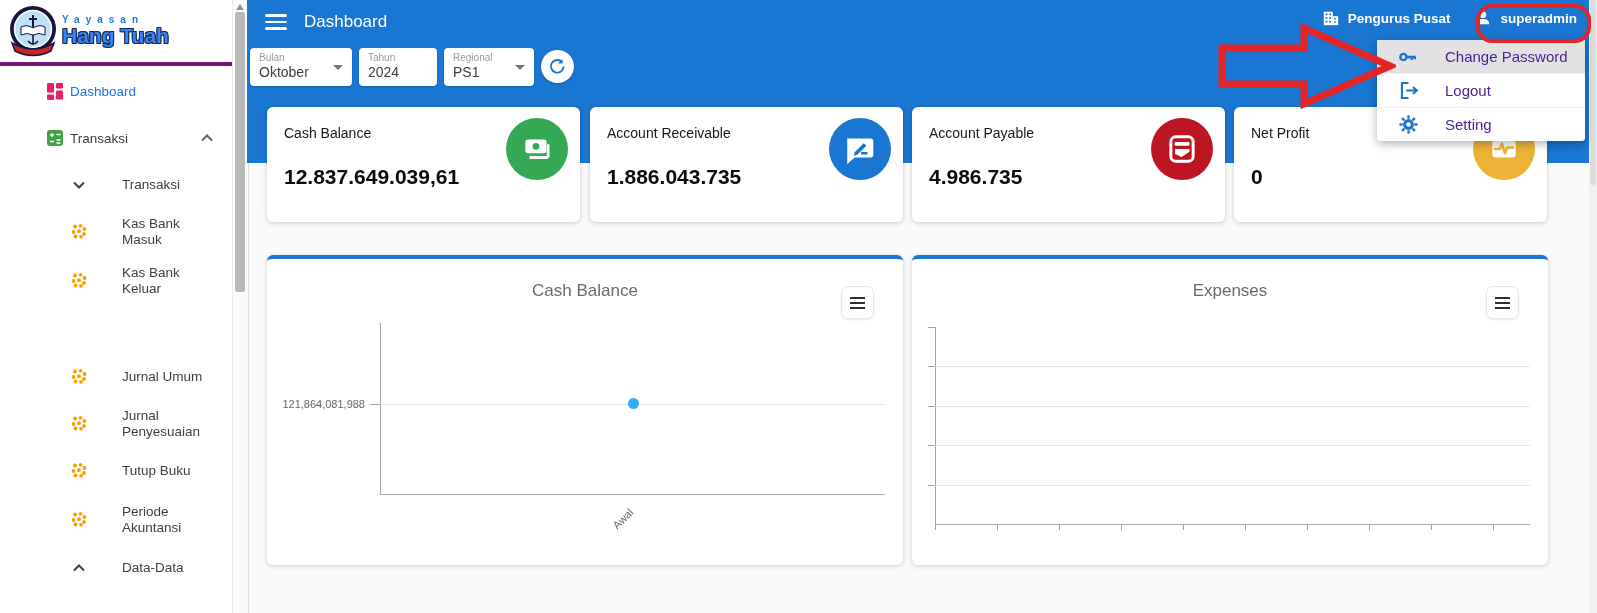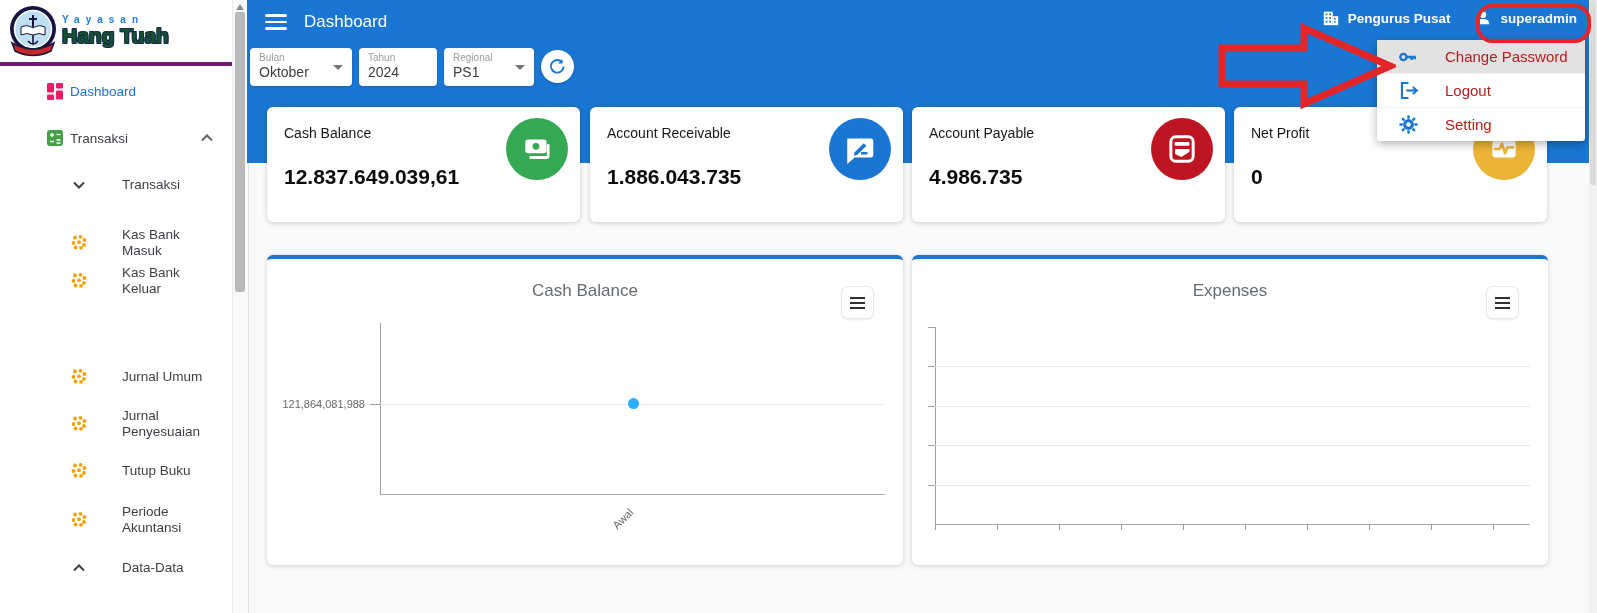--- a/index.html
+++ b/index.html
@@ -6,21 +6,21 @@
   body{font-family:"Liberation Sans", sans-serif; background:#e9e9e9;}
   .stage{position:relative;width:1597px;height:613px;overflow:hidden;background:#fafafa;}
   .abs{position:absolute;}
 
   
   .sidebar{position:absolute;left:0;top:0;width:232px;height:613px;background:#ffffff;}
   .logo-row{position:absolute;left:0;top:0;width:232px;height:62px;border-bottom:4px solid #701a75;display:flex;align-items:center;}
   .crest{margin-left:8px;flex:0 0 auto;}
   .logo-text{margin-left:4px;line-height:1.05;}
   .logo-line1{font-size:10px;font-weight:700;color:#1f7ae0;letter-spacing:6px;}
-  .logo-line2{font-size:21px;font-weight:800;color:#14532d;text-shadow:-1px -1px 0 #122a4d,1px -1px 0 #122a4d,-1px 1px 0 #122a4d,1px 1px 0 #122a4d;}
+  .logo-line2{font-size:21px;font-weight:800;color:#3b82f6;text-shadow:-1px -1px 0 #122a4d,1px -1px 0 #122a4d,-1px 1px 0 #122a4d,1px 1px 0 #122a4d;}
   .nav-item{position:absolute;left:0;width:232px;display:flex;align-items:center;cursor:pointer;}
   .nav-item .ic0{position:absolute;left:46px;width:18px;height:18px;}
   .nav-item .lbl0{position:absolute;left:70px;font-size:13.5px;font-weight:500;color:#3b3f45;}
   .nav-item .ic1{position:absolute;left:70px;width:18px;height:18px;}
   .nav-item .lbl1{position:absolute;left:122px;width:96px;font-size:13.5px;font-weight:500;color:#3b3f45;line-height:16px;}
   .nav-item .trail{position:absolute;left:198px;width:18px;height:18px;}
   .nav-active{color:#1a73e8 !important;}
 
   
   .side-scroll{position:absolute;left:232px;top:0;width:15px;height:613px;background:#fafafa;border-left:1px solid #ebebeb;border-right:1px solid #e0e0e0;}
@@ -68,21 +68,21 @@
   .ytick-label{position:absolute;font-size:11px;color:#666;text-align:right;}
   .dot{position:absolute;width:11px;height:11px;border-radius:50%;background:#2caffe;}
   .xcat-label{position:absolute;font-size:11px;color:#666;transform:rotate(-45deg);transform-origin:100% 0;text-align:right;}
 
   
   .user-menu{position:absolute;left:1377px;top:40px;width:208px;background:#fff;border-radius:3px;box-shadow:0 3px 10px rgba(0,0,0,.3);z-index:30;}
   .menu-item{position:relative;height:33px;display:flex;align-items:center;cursor:pointer;border-top:1px solid #f0f0f0;}
   .menu-item:first-child{border-top:none;}
   .menu-item.hl{background:#e2e2e2;}
   .menu-ic{position:absolute;left:20px;width:22px;height:22px;display:flex;align-items:center;justify-content:center;}
-  .menu-lbl{position:absolute;left:68px;font-size:15px;color:#b91c1c;}
+  .menu-lbl{position:absolute;left:68px;font-size:15px;color:#4c1d95;}
 
   
   .anno-rect{position:absolute;left:1476px;top:4px;width:107px;height:31px;border:4.5px solid #e42528;border-radius:16px;z-index:40;}
   .anno-arrow{position:absolute;left:1218px;top:22px;z-index:40;}
 </style>
 </head>
 <body>
 
 <div class="stage">
 
@@ -125,21 +125,21 @@
         </svg>
     </div>
 
     <div class="nav-item" style="top:173px;height:24px;">
       <svg class="ic1" viewBox="0 0 18 18">
           <polyline points="4,6.5 9,11.5 14,6.5" fill="none" stroke="#3b3f45" stroke-width="2"></polyline>
         </svg>
       <span class="lbl1">Transaksi</span>
     </div>
 
-    <div class="nav-item" style="top:215px;height:34px;margin-top:11px;">
+    <div class="nav-item" style="top:215px;height:34px;">
       <svg class="ic1" viewBox="0 0 18 18">
         <g fill="#f59f00">
             <circle cx="5" cy="3.5" r="1.9"></circle>
             <circle cx="10.5" cy="2.8" r="1.9"></circle>
             <circle cx="14.5" cy="6" r="1.9"></circle>
             <circle cx="3.5" cy="9" r="1.9"></circle>
             <circle cx="9" cy="8.2" r="1.9"></circle>
             <circle cx="14" cy="11" r="1.9"></circle>
             <circle cx="5.5" cy="13.5" r="1.9"></circle>
             <circle cx="11" cy="13.8" r="1.9"></circle>

